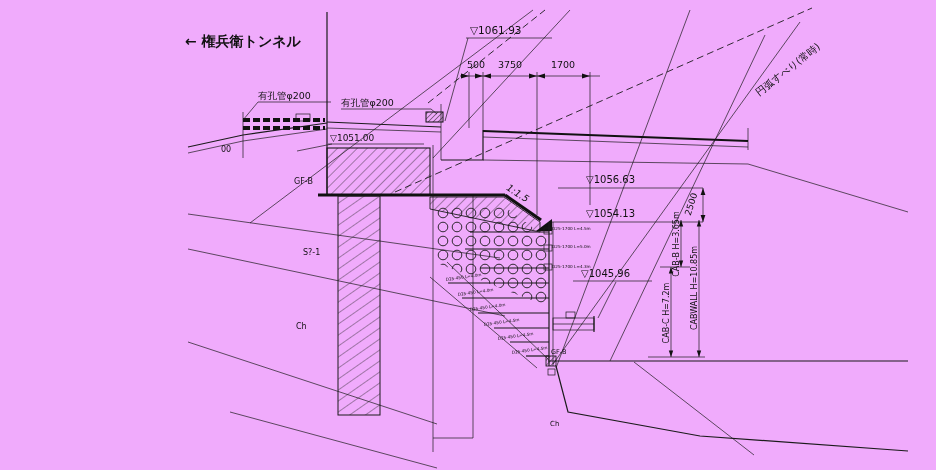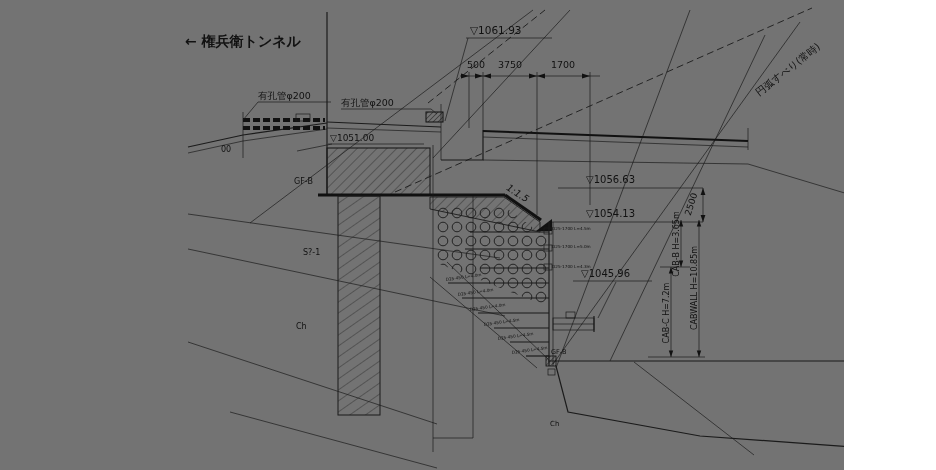--- a/index.html
+++ b/index.html
@@ -1,16 +1,16 @@
 <!DOCTYPE html>
 <html><head>
 <meta charset="utf-8">
 <style>
   html,body{margin:0;padding:0;background:#fff;}
-  .canvas{position:relative;width:844px;height:470px;background:#737373;overflow:hidden;
+  .canvas{position:relative;width:936px;height:470px;background:#f0abfc;overflow:hidden;
           font-family:"DejaVu Sans","Liberation Sans",sans-serif;}
   svg{display:block}
   svg text{fill:#111;font-family:"DejaVu Sans","Liberation Sans",sans-serif;}
   .thin{stroke:#1b1b1b;stroke-width:0.7;fill:none}
   .med{stroke:#1b1b1b;stroke-width:1.2;fill:none}
   .thick{stroke:#111;stroke-width:2;fill:none}
   .xthick{stroke:#111;stroke-width:3.2;fill:none}
   .dash{stroke:#1b1b1b;stroke-width:0.9;fill:none;stroke-dasharray:7 4}
   .pipebar{stroke:#111;stroke-width:4;fill:none;stroke-dasharray:7 3}
   .t14{font-size:14px;font-weight:600}

